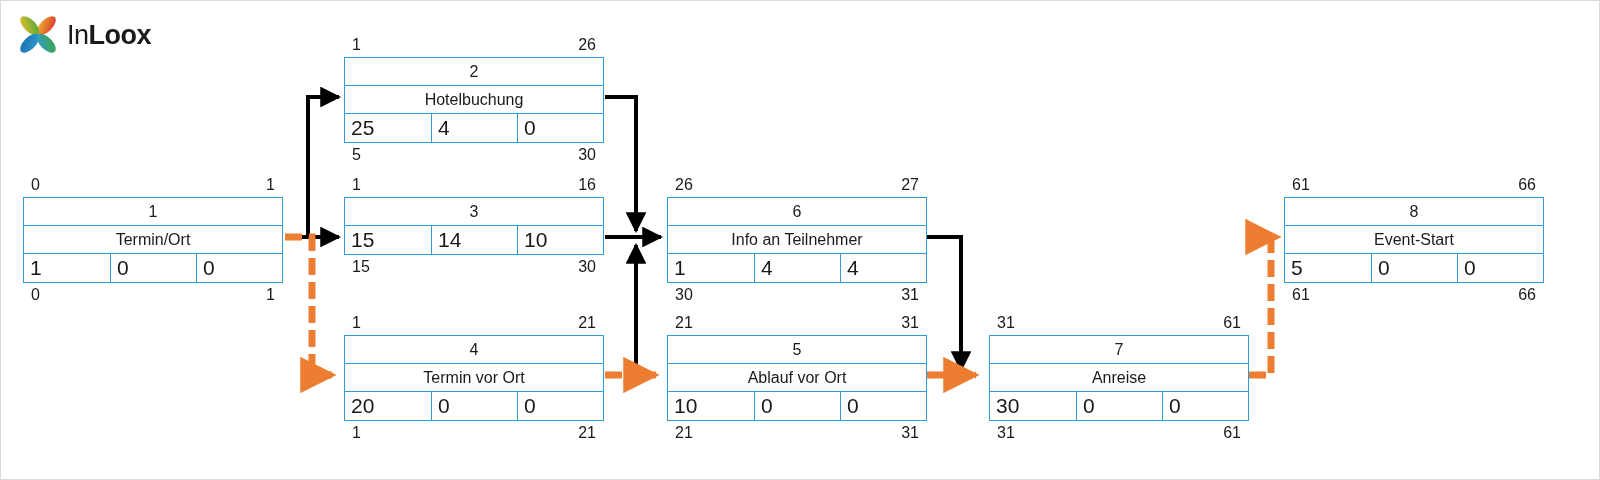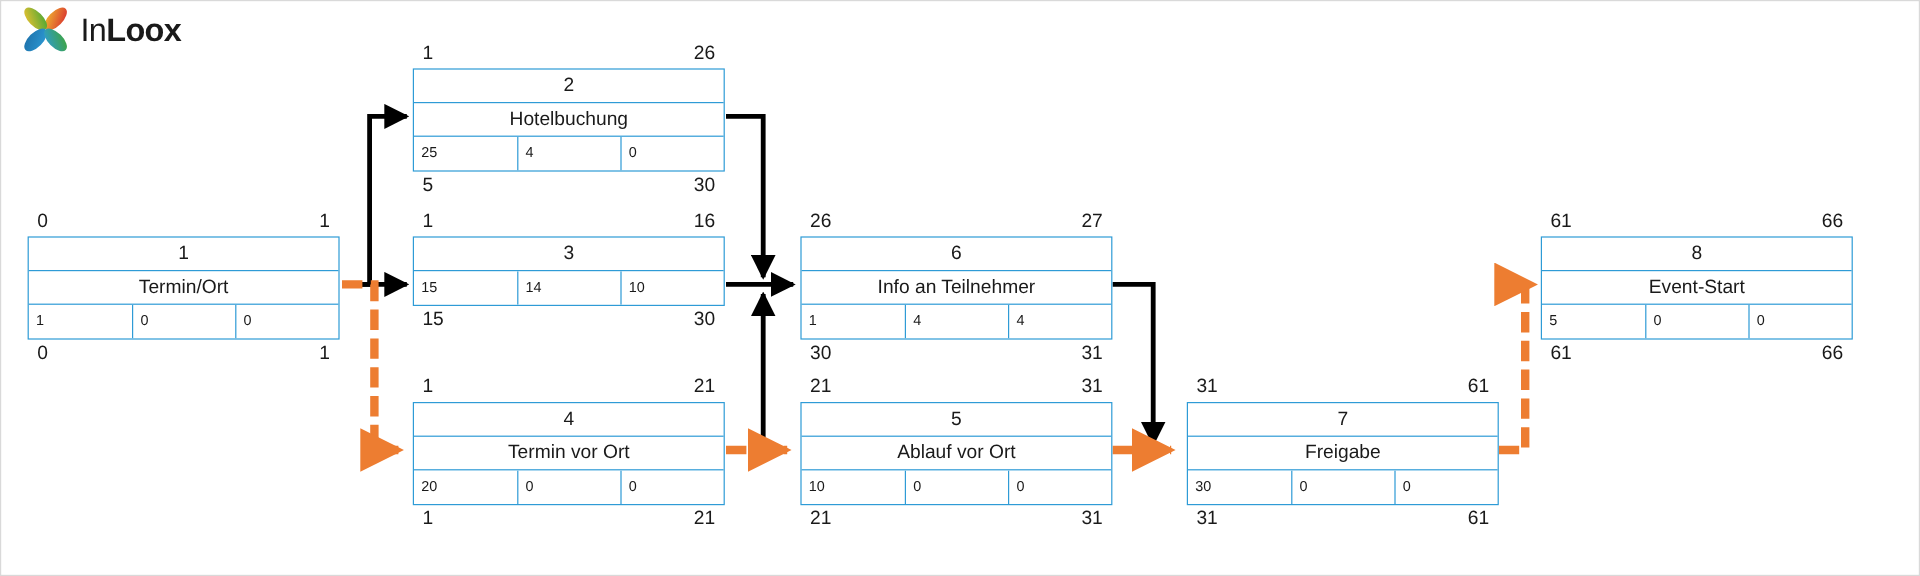--- a/index.html
+++ b/index.html
@@ -17,21 +17,21 @@
     background: #ffffff;
     border: 1px solid #d9d9d9;
     box-sizing: border-box;
     overflow: hidden;
   }
 
   
   #logo {
     position: absolute;
     left: 14px;
-    top: 0;
+    top: 10px;
     width: 260px;
     height: 48px;
     display: flex;
     align-items: center;
     gap: 6px;
   }
   #logo-mark { width: 46px; height: 46px; flex: 0 0 auto; }
   #logo-text {
     font-family: "Liberation Sans", sans-serif;
     font-size: 27px;
@@ -65,21 +65,21 @@
     white-space: nowrap;
   }
   .row-id     { border-bottom: 1.6px solid #2E9BD6; }
   .row-name   { border-bottom: 1.6px solid #2E9BD6; }
   .row-values { display: flex; }
   .cell {
     flex: 1 1 33.3333%;
     box-sizing: border-box;
     text-align: left;
     padding-left: 6px;
-    font-size: 12px;
+    font-size: 21px;
     line-height: 27px;
     color: #1a1a1a;
     overflow: hidden;
     white-space: nowrap;
   }
   .cell + .cell { border-left: 1.6px solid #2E9BD6; }
 
   .corner {
     position: absolute;
     font-size: 16px;
@@ -266,21 +266,21 @@
     </div>
     <span class="corner bl">21</span>
     <span class="corner br">31</span>
   </div>
 
   <div class="node" style="left:988px; top:334px;">
     <span class="corner tl">31</span>
     <span class="corner tr">61</span>
     <div class="node-box">
       <div class="row row-id">7</div>
-      <div class="row row-name">Freigabe</div>
+      <div class="row row-name">Anreise</div>
       <div class="row row-values">
         <div class="cell">30</div>
         <div class="cell">0</div>
         <div class="cell">0</div>
       </div>
     </div>
     <span class="corner bl">31</span>
     <span class="corner br">61</span>
   </div>
 

